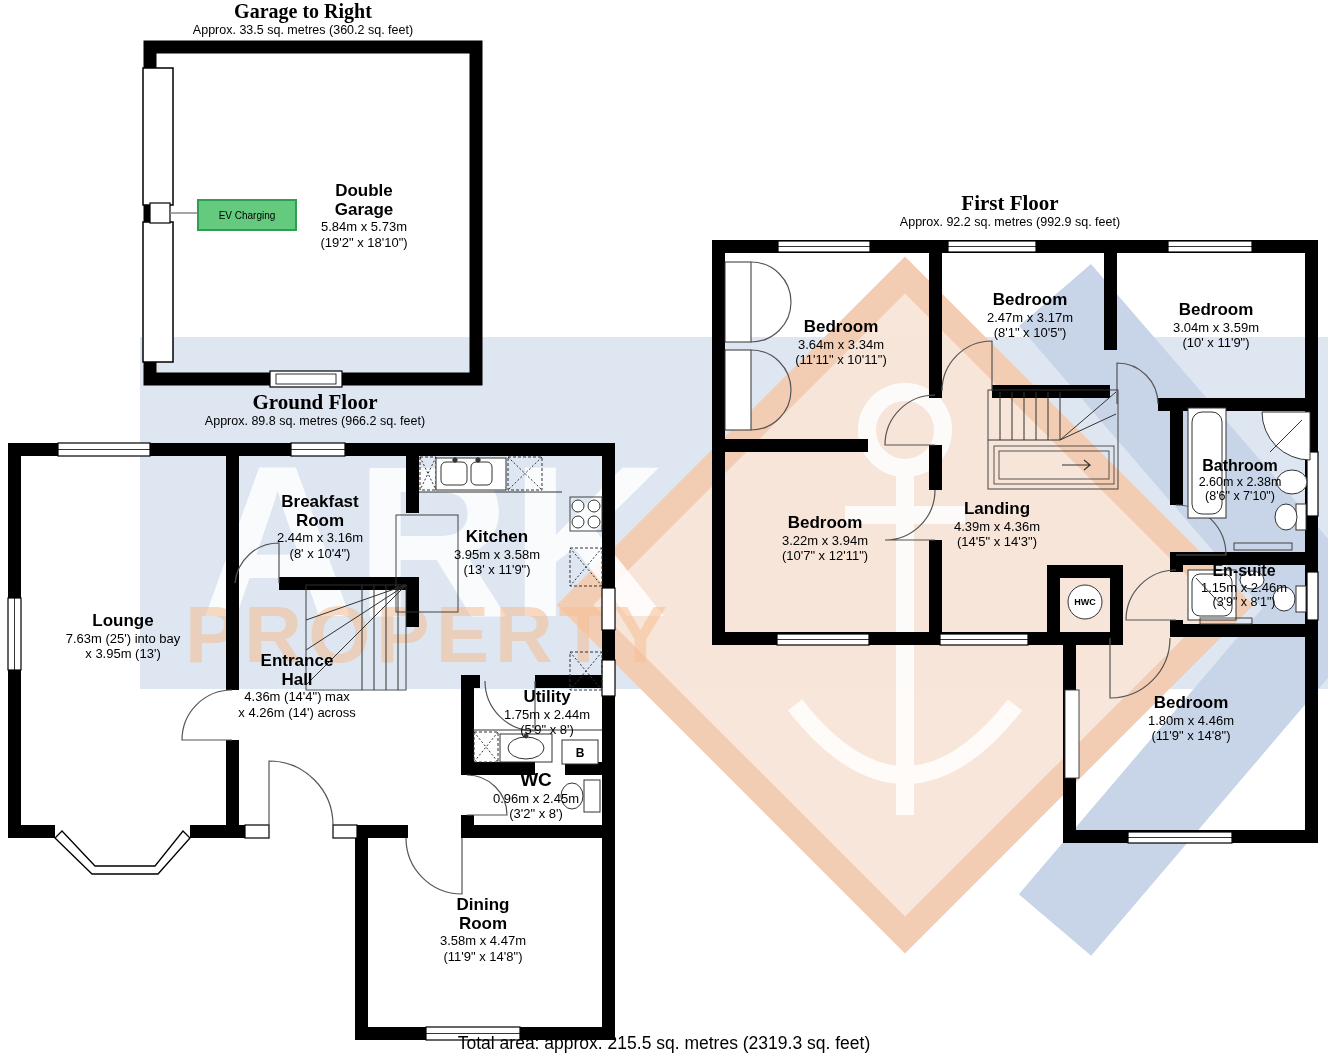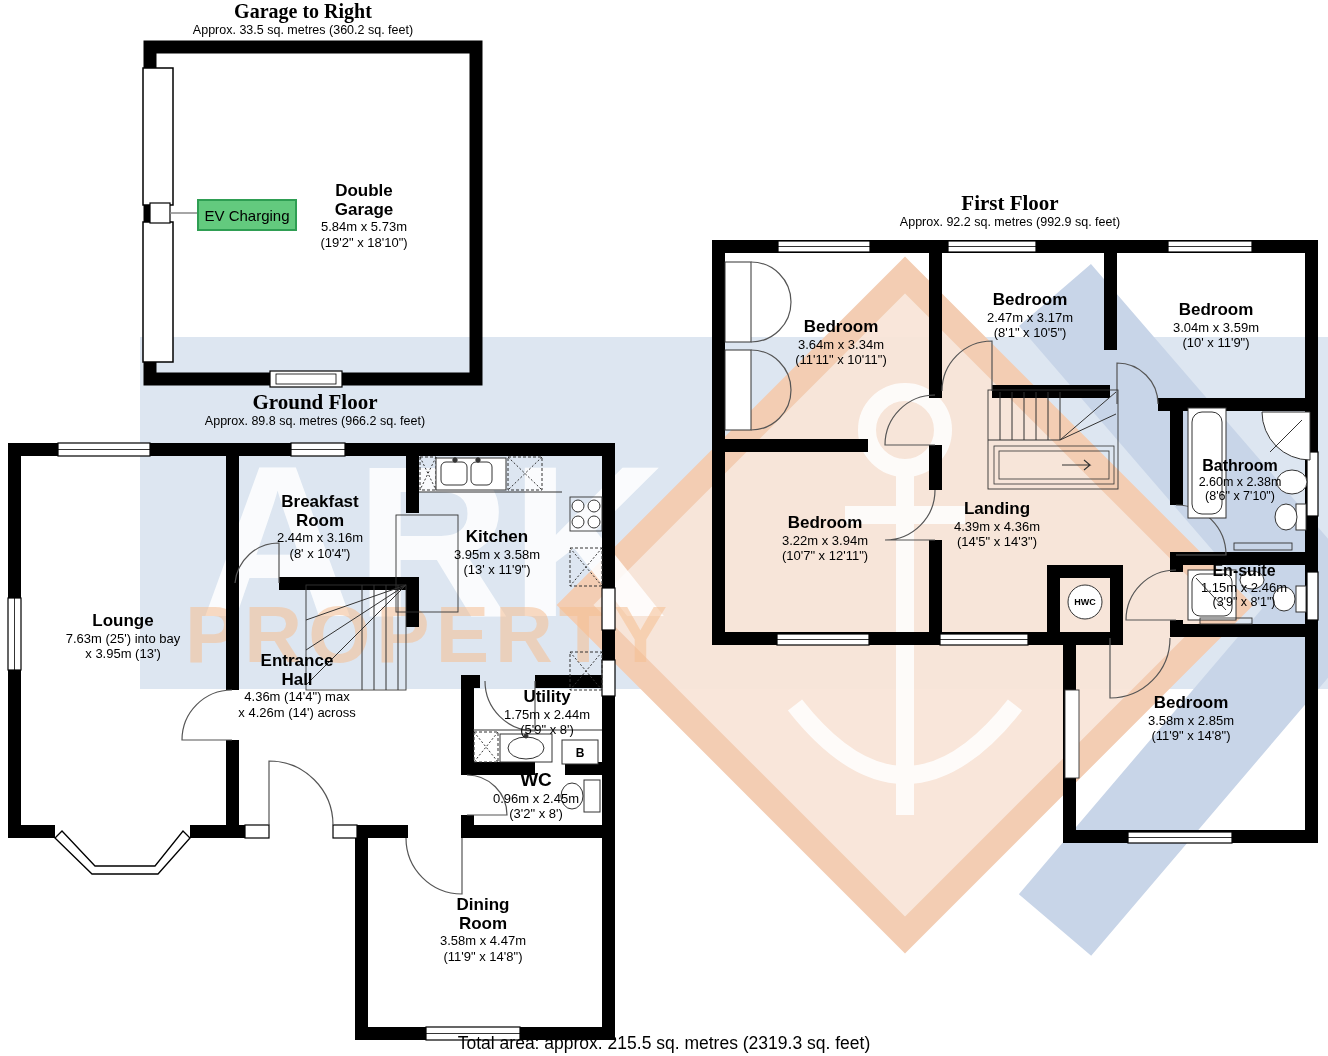--- a/index.html
+++ b/index.html
@@ -7,21 +7,21 @@
         font-family:"Liberation Sans",sans-serif;color:#000;}
   #plan svg{position:absolute;left:0;top:0;}
   .hdr{position:absolute;text-align:center;transform:translateX(-50%);white-space:nowrap;}
   .hdr .t{font-weight:bold;font-size:21px;line-height:1.05;font-family:Liberation Serif, serif;}
   .hdr .s{font-size:12.5px;line-height:1.3;}
   .room-label{position:absolute;text-align:center;transform:translateX(-50%);white-space:nowrap;}
   .rn{font-weight:bold;font-size:17px;line-height:1.1;}
   .rd{font-size:13px;line-height:1.18;}
   .ev-box{position:absolute;left:197px;top:199px;width:96px;height:28px;
           background:#63ca7e;border:2px solid #2f9e53;display:flex;align-items:center;justify-content:center;
-          font-size:15px;}
+          font-size:10px;}
   .footer{position:absolute;left:664px;bottom:2px;transform:translateX(-50%);
           font-size:17.5px;white-space:nowrap;}
 </style>
 </head>
 <body>
 
 <div id="plan">
 
 <svg width="1328" height="1056" viewBox="0 0 1328 1056">
 
@@ -363,21 +363,21 @@
   </div>
 
   <div class="room-label" style="left:1244px;top:562px;">
     <div class="rn" style="font-size:16px;">En-suite</div>
     <div class="rd" style="font-size:13px;">1.15m x 2.46m</div>
     <div class="rd" style="font-size:12.5px;">(3'9" x 8'1")</div>
   </div>
 
   <div class="room-label" style="left:1191px;top:694px;">
     <div class="rn">Bedroom</div>
-    <div class="rd">3.58m x 2.85m</div>
+    <div class="rd">1.80m x 4.46m</div>
     <div class="rd">(11'9" x 14'8")</div>
   </div>
 
   <div class="footer">
     <span>Total area: approx. 215.5 sq. metres (2319.3 sq. feet)</span>
   </div>
 
 </div>
 
 </body></html>

